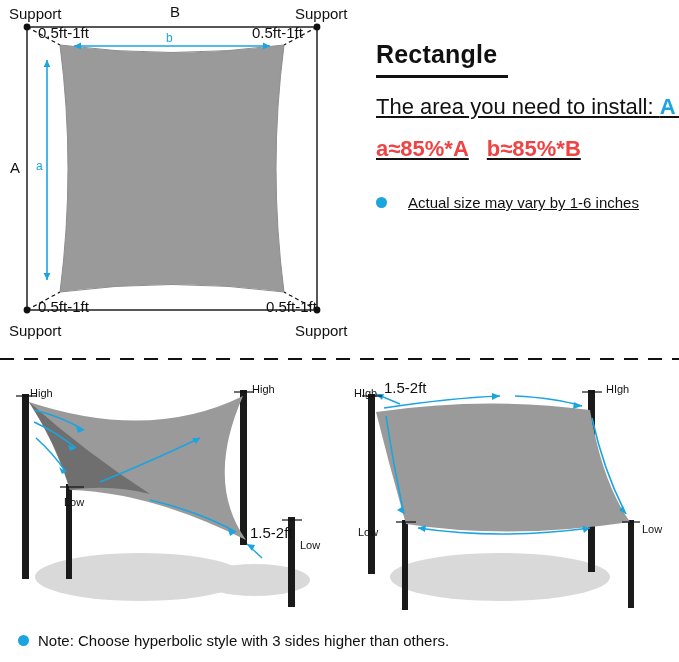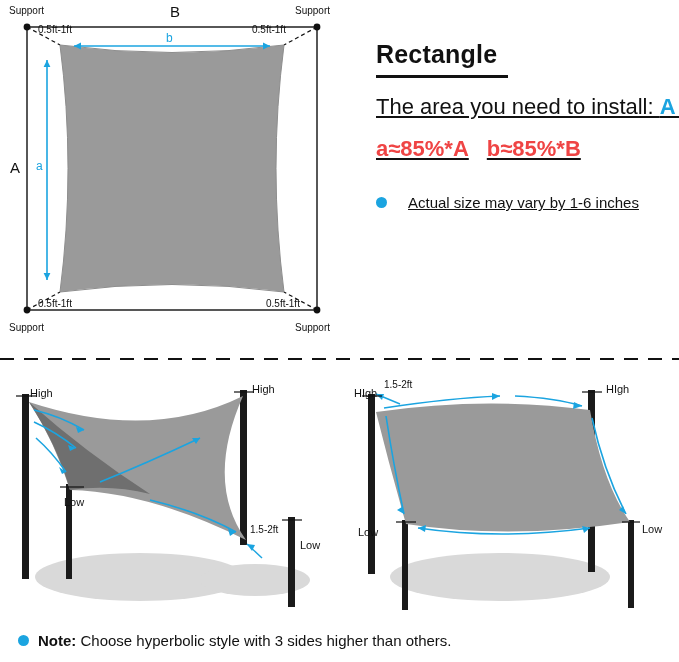--- a/index.html
+++ b/index.html
@@ -29,21 +29,21 @@
     left: 0; top: 0;
     width: 345px; height: 350px;
   }
   .lbl {
     font-size: 11px;
     color: #111;
     white-space: nowrap;
     line-height: 1;
   }
   .lbl-sm {
-    font-size: 10px;
+    font-size: 15px;
     color: #111;
     white-space: nowrap;
     line-height: 1;
   }
   .lbl-blue {
     font-size: 12px;
     color: #1ba4e0;
     white-space: nowrap;
     line-height: 1;
     font-weight: normal;
@@ -126,21 +126,21 @@
   #note-row {
     position: absolute;
     left: 18px; top: 632px;
     display: flex;
     align-items: center;
     gap: 9px;
     font-size: 15px;
     color: #111;
     white-space: nowrap;
   }
-  #note-row .note-strong { font-weight: bold; margin-top: 24px; }
+  #note-row .note-strong { font-weight: normal; margin-top: 24px; }
   .pole { fill: #1a1a1a; }
   .sailfill { fill: #9a9a9a; }
   .sailfill-dark { fill: #6f6f6f; }
   .shadow { fill: #d9d9d9; }
 </style>
 </head>
 <body>
 
 <div class="page">
 

